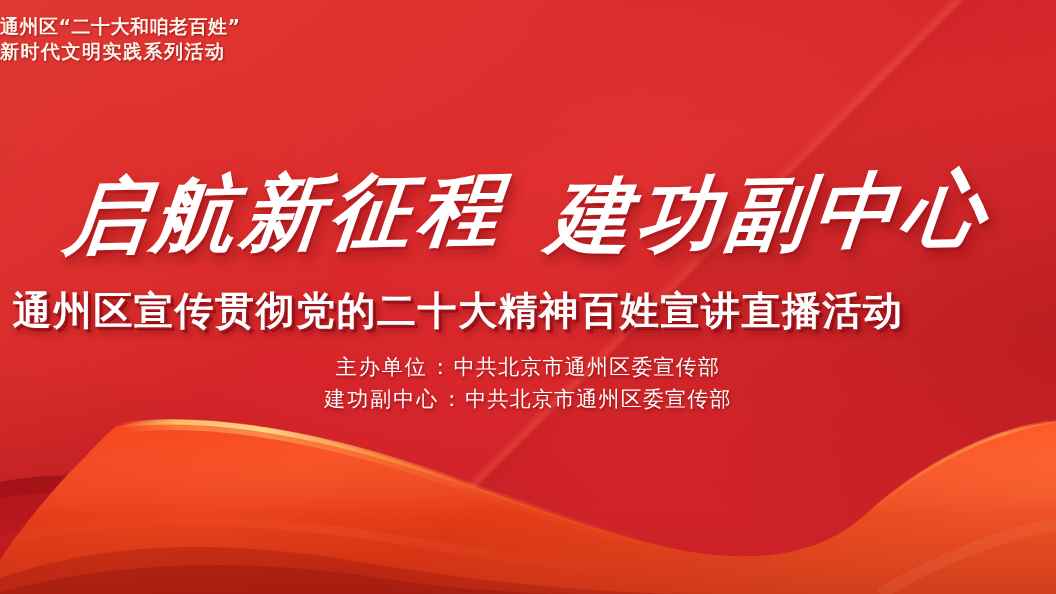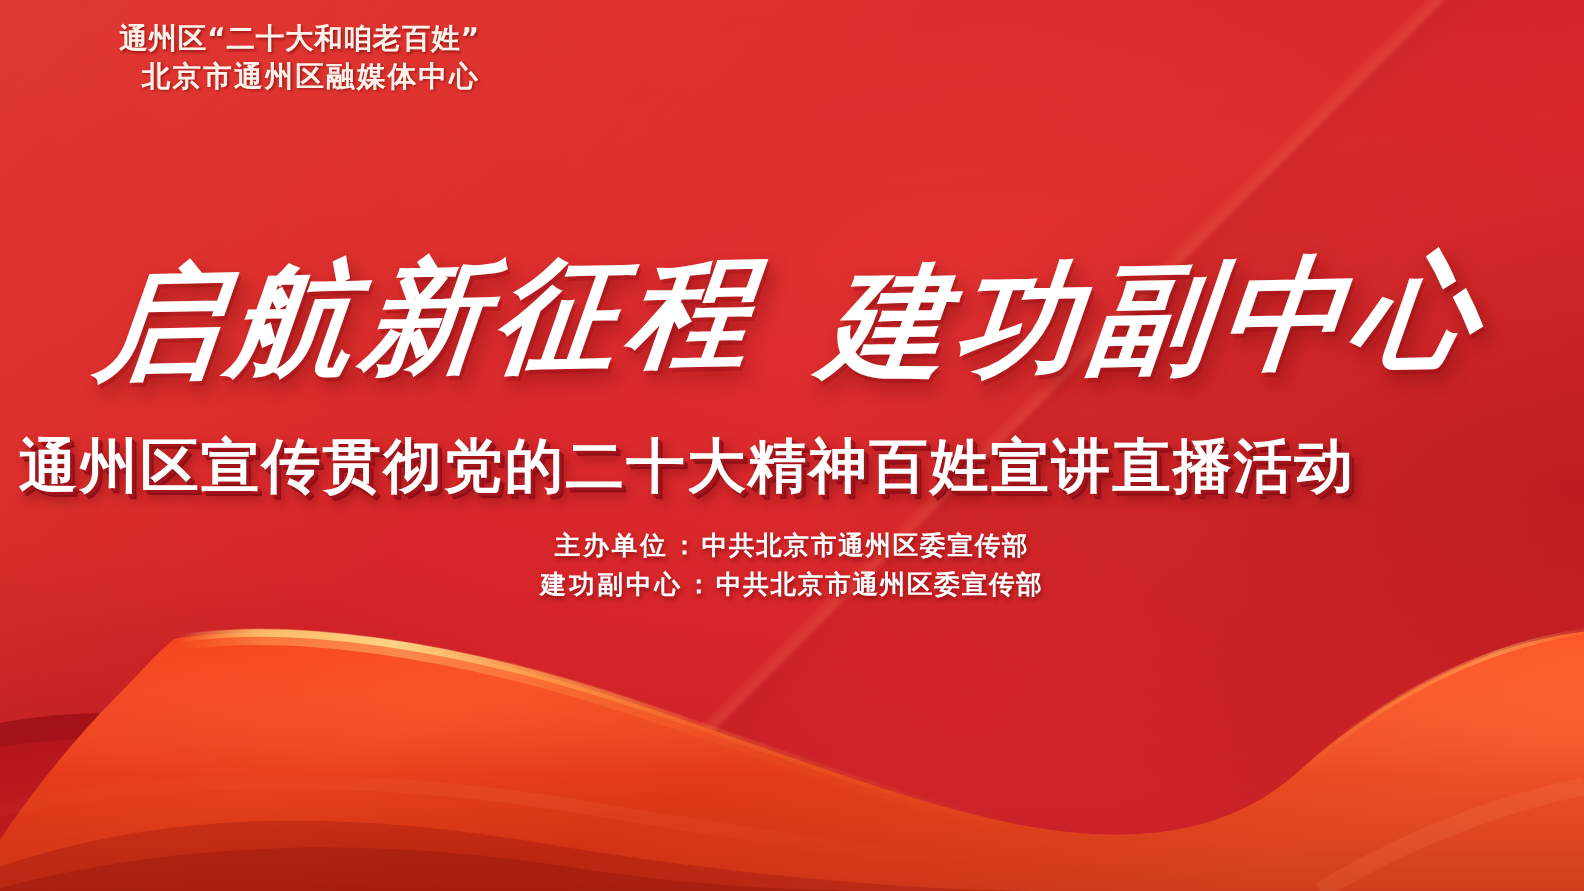--- a/index.html
+++ b/index.html
@@ -72,21 +72,21 @@
     height: 230px;
   }
   .waves svg { display: block; width: 100%; height: 100%; }
 
   
   .eyebrow {
     position: absolute;
     left: 0;
     top: 14px;
     width: 320px;
-    text-align: right;
+    text-align: left;
     line-height: 1.34;
     color: #fdf3ea;
     font-size: 19px;
     font-weight: 700;
     letter-spacing: 0.5px;
     text-shadow: 1px 1px 2px rgba(120,6,10,0.65);
     z-index: 6;
   }
   .eyebrow .l2 { letter-spacing: 1.5px; }
 
@@ -139,22 +139,22 @@
   .orgs {
     position: absolute;
     left: 0;
     top: 352px;
     width: 1056px;
     text-align: center;
     z-index: 6;
   }
   .org-line {
     color: #ffffff;
-    font-size: 17px;
-    font-weight: 700;
+    font-size: 21px;
+    font-weight: 400;
     letter-spacing: 1px;
     line-height: 1.52;
     white-space: nowrap;
     text-shadow: 1px 2px 3px rgba(110,6,10,0.60);
   }
   .org-label { letter-spacing: 2px; }
   .org-sep { padding: 0 2px; }
   .org-value { letter-spacing: 1.2px; }
 </style>
 </head>
@@ -239,21 +239,21 @@
       <path d="M0,214 C110,176 230,176 360,198 C480,218 600,230 700,230 L0,230 Z" fill="rgba(130,8,10,0.26)"></path>
       <path d="M0,228 C120,196 250,194 380,214 C470,228 540,230 600,230 L0,230 Z" fill="rgba(110,6,8,0.22)"></path>
 
       <path d="M0,176 C120,150 260,152 400,176 C520,196 640,214 760,220" fill="none" stroke="url(#gSoftSheen)" stroke-width="9"></path>
       <path d="M880,230 C930,200 990,174 1056,160" fill="none" stroke="rgba(255,140,100,0.14)" stroke-width="12"></path>
     </svg>
   </div>
 
   <div class="eyebrow">
     <div class="l1">通州区“二十大和咱老百姓”</div>
-    <div class="l2">北京市通州区融媒体中心</div>
+    <div class="l2">新时代文明实践系列活动</div>
   </div>
 
   <div class="calli">
     <span class="calli-txt">启航新征程</span>
     <span class="calli-gap"></span>
     <span class="calli-txt">建功副中心</span>
   </div>
 
   <div class="subtitle">通州区宣传贯彻党的二十大精神百姓宣讲直播活动</div>
 

